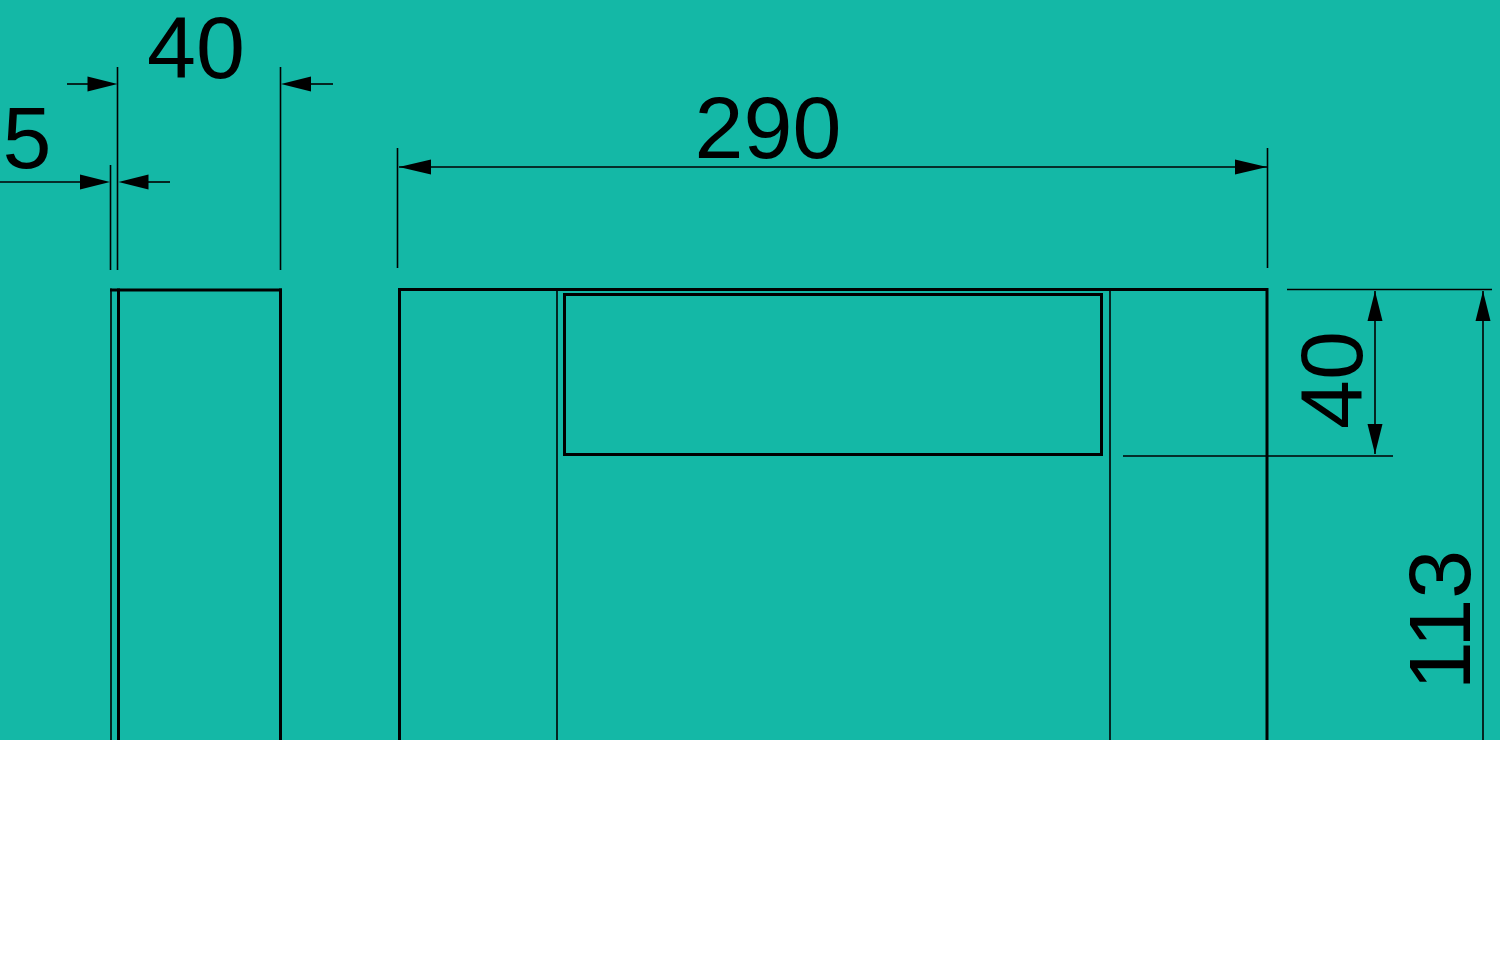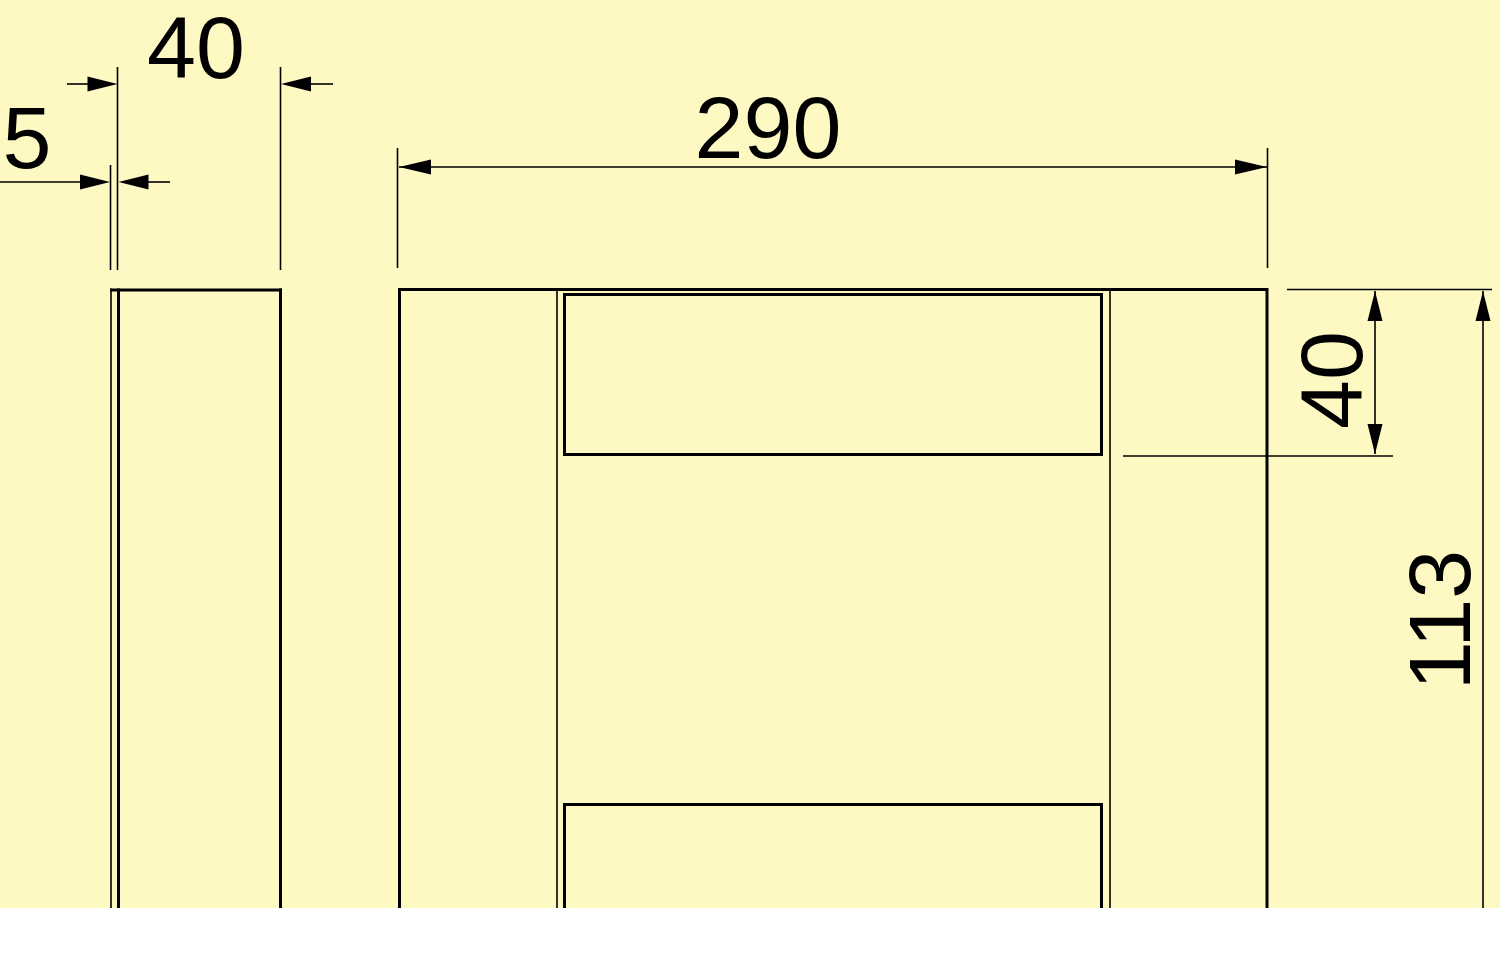--- a/index.html
+++ b/index.html
@@ -3,22 +3,22 @@
 <meta charset="utf-8">
 <style>
   html, body {
     margin: 0;
     padding: 0;
     background: #ffffff;
   }
   .canvas {
     position: relative;
     width: 1500px;
-    height: 908px;
-    background: #fef9c3;
+    height: 740px;
+    background: #14b8a6;
     overflow: hidden;
     font-family: "Liberation Sans", sans-serif;
   }
   svg {
     display: block;
     width: 1500px;
     height: 972px;
   }
   .thick {
     stroke: #000000;

